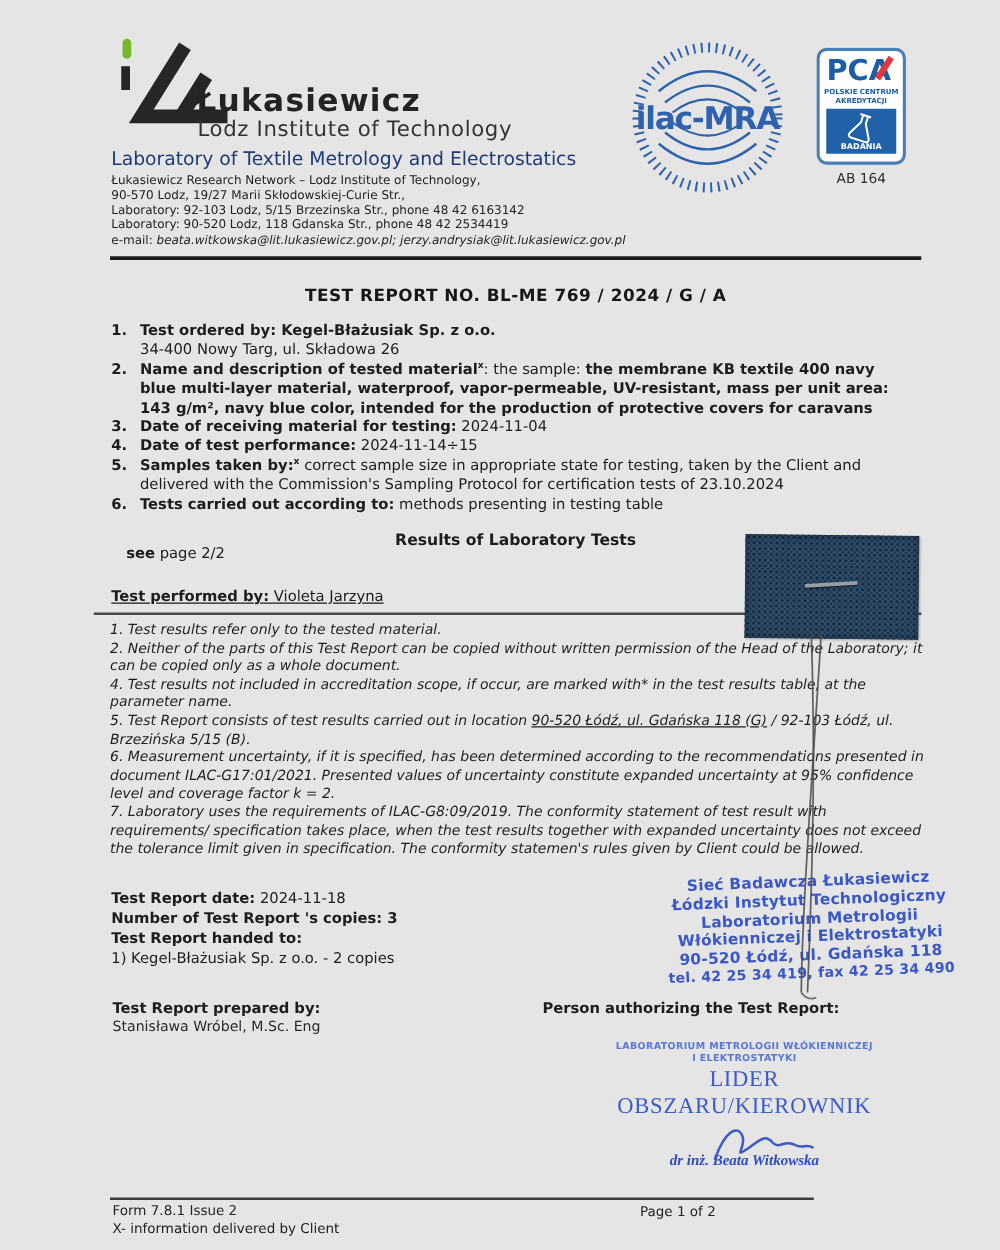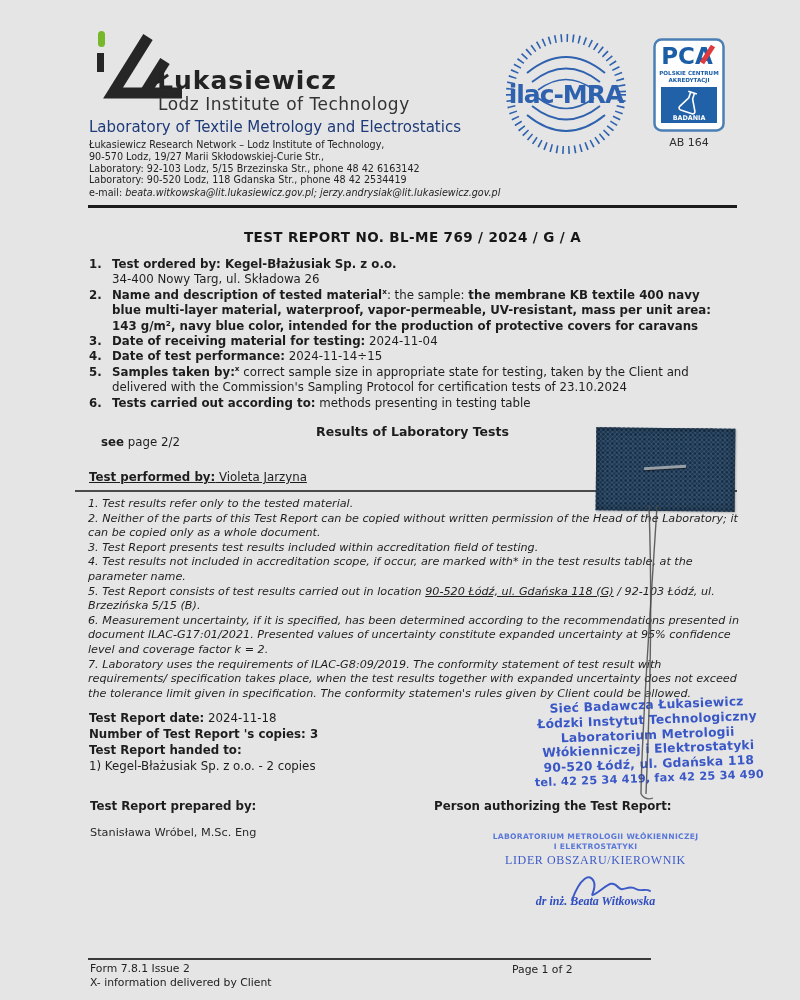--- a/index.html
+++ b/index.html
@@ -71,26 +71,26 @@
   .info-block { left:89px; top:710px; width:460px; font-size:11.8px; line-height:16px; }
 
   .address-stamp {
     left:528px; top:698px; width:240px; z-index:20; transform:rotate(-2.2deg);
     text-align:center; color:#2b4cc4; font-weight:bold; font-size:12.3px; line-height:14.8px; letter-spacing:0.2px; opacity:0.92;
   }
   .address-stamp .stamp-line:last-child { font-size:11.3px; }
 
   
   .prepared-label { left:90px; top:799px; font-size:11.8px; font-weight:bold; }
-  .prepared-name  { left:90px; top:815px; font-size:11.3px; color:#2a2a2a;margin-top:11px; }
+  .prepared-name  { left:90px; top:815px; font-size:11.3px; color:#2a2a2a; }
   .authorizing-label { left:434px; top:799px; font-size:11.8px; font-weight:bold; }
 
   .lab-stamp { left:468px; top:832px; width:255px; text-align:center; z-index:20; }
   .lab-stamp .s1 { font-size:7.6px; font-weight:bold; color:#5a78d8; letter-spacing:0.3px; line-height:9.5px; }
-  .lab-stamp .s3 { font-family:"Liberation Serif", serif; font-size:12px; color:#3c5ac8; letter-spacing:0.6px; margin-top:2px; }
+  .lab-stamp .s3 { font-family:"Liberation Serif", serif; font-size:18px; color:#3c5ac8; letter-spacing:0.6px; margin-top:2px; }
   .sig-row { position:relative; height:38px; }
   .sig-svg { position:absolute; left:100px; top:2px; }
   .lab-stamp .s-name { font-family:"Liberation Serif", serif; font-style:italic; font-weight:bold; font-size:12px; color:#2f4cc0; margin-top:-12px; }
 
   
   .rule-footer { left:88px; top:958px; width:563px; height:1.5px; background:#3a3a3a; }
   .footer-form { left:90px; top:962px; font-size:10.8px; color:#222; }
   .footer-note { left:90px; top:976px; font-size:10.8px; color:#222; }
   .footer-page { left:512px; top:963px; font-size:10.8px; color:#222; }
 </style>
@@ -185,21 +185,20 @@
   </div>
   <div class="abs rule-thin"></div>
 
   <div class="abs fabric">
     <div class="fabric-slit"></div>
   </div>
 
   <div class="abs notes">
       <div class="note"><span>1.  Test results refer only to the tested material.</span></div>
       <div class="note"><span>2.  Neither of the parts of this Test Report can be copied without written permission of the Head of the Laboratory; it can be copied only as a whole document.</span></div>
-      <div class="note"><span>3.  Test Report presents test results included within accreditation  field of testing.</span></div>
       <div class="note"><span>4.  Test results not included in accreditation scope, if occur, are marked with* in the test results table, at the parameter name.</span></div>
       <div class="note"><span>5.  Test Report consists of test results carried out in location </span><span class="u">90-520 Łódź, ul. Gdańska 118 (G)</span><span> / 92-103 Łódź, ul. Brzezińska 5/15 (B).</span></div>
       <div class="note"><span>6.  Measurement uncertainty, if it is specified, has been determined according to the recommendations presented in document ILAC-G17:01/2021. Presented values of uncertainty constitute expanded uncertainty at 95% confidence level  and coverage factor k = 2.</span></div>
       <div class="note"><span>7.  Laboratory uses the requirements of ILAC-G8:09/2019. The conformity statement of test result with requirements/ specification takes place, when the test results together with expanded uncertainty does not exceed the tolerance limit given in specification. The conformity statemen's rules given by Client could be allowed.</span></div>
     </div>
 
   <div class="abs info-block">
     <div class="info-line">
       <span class="b">Test Report date:</span><span> 2024-11-18</span>
     </div>

